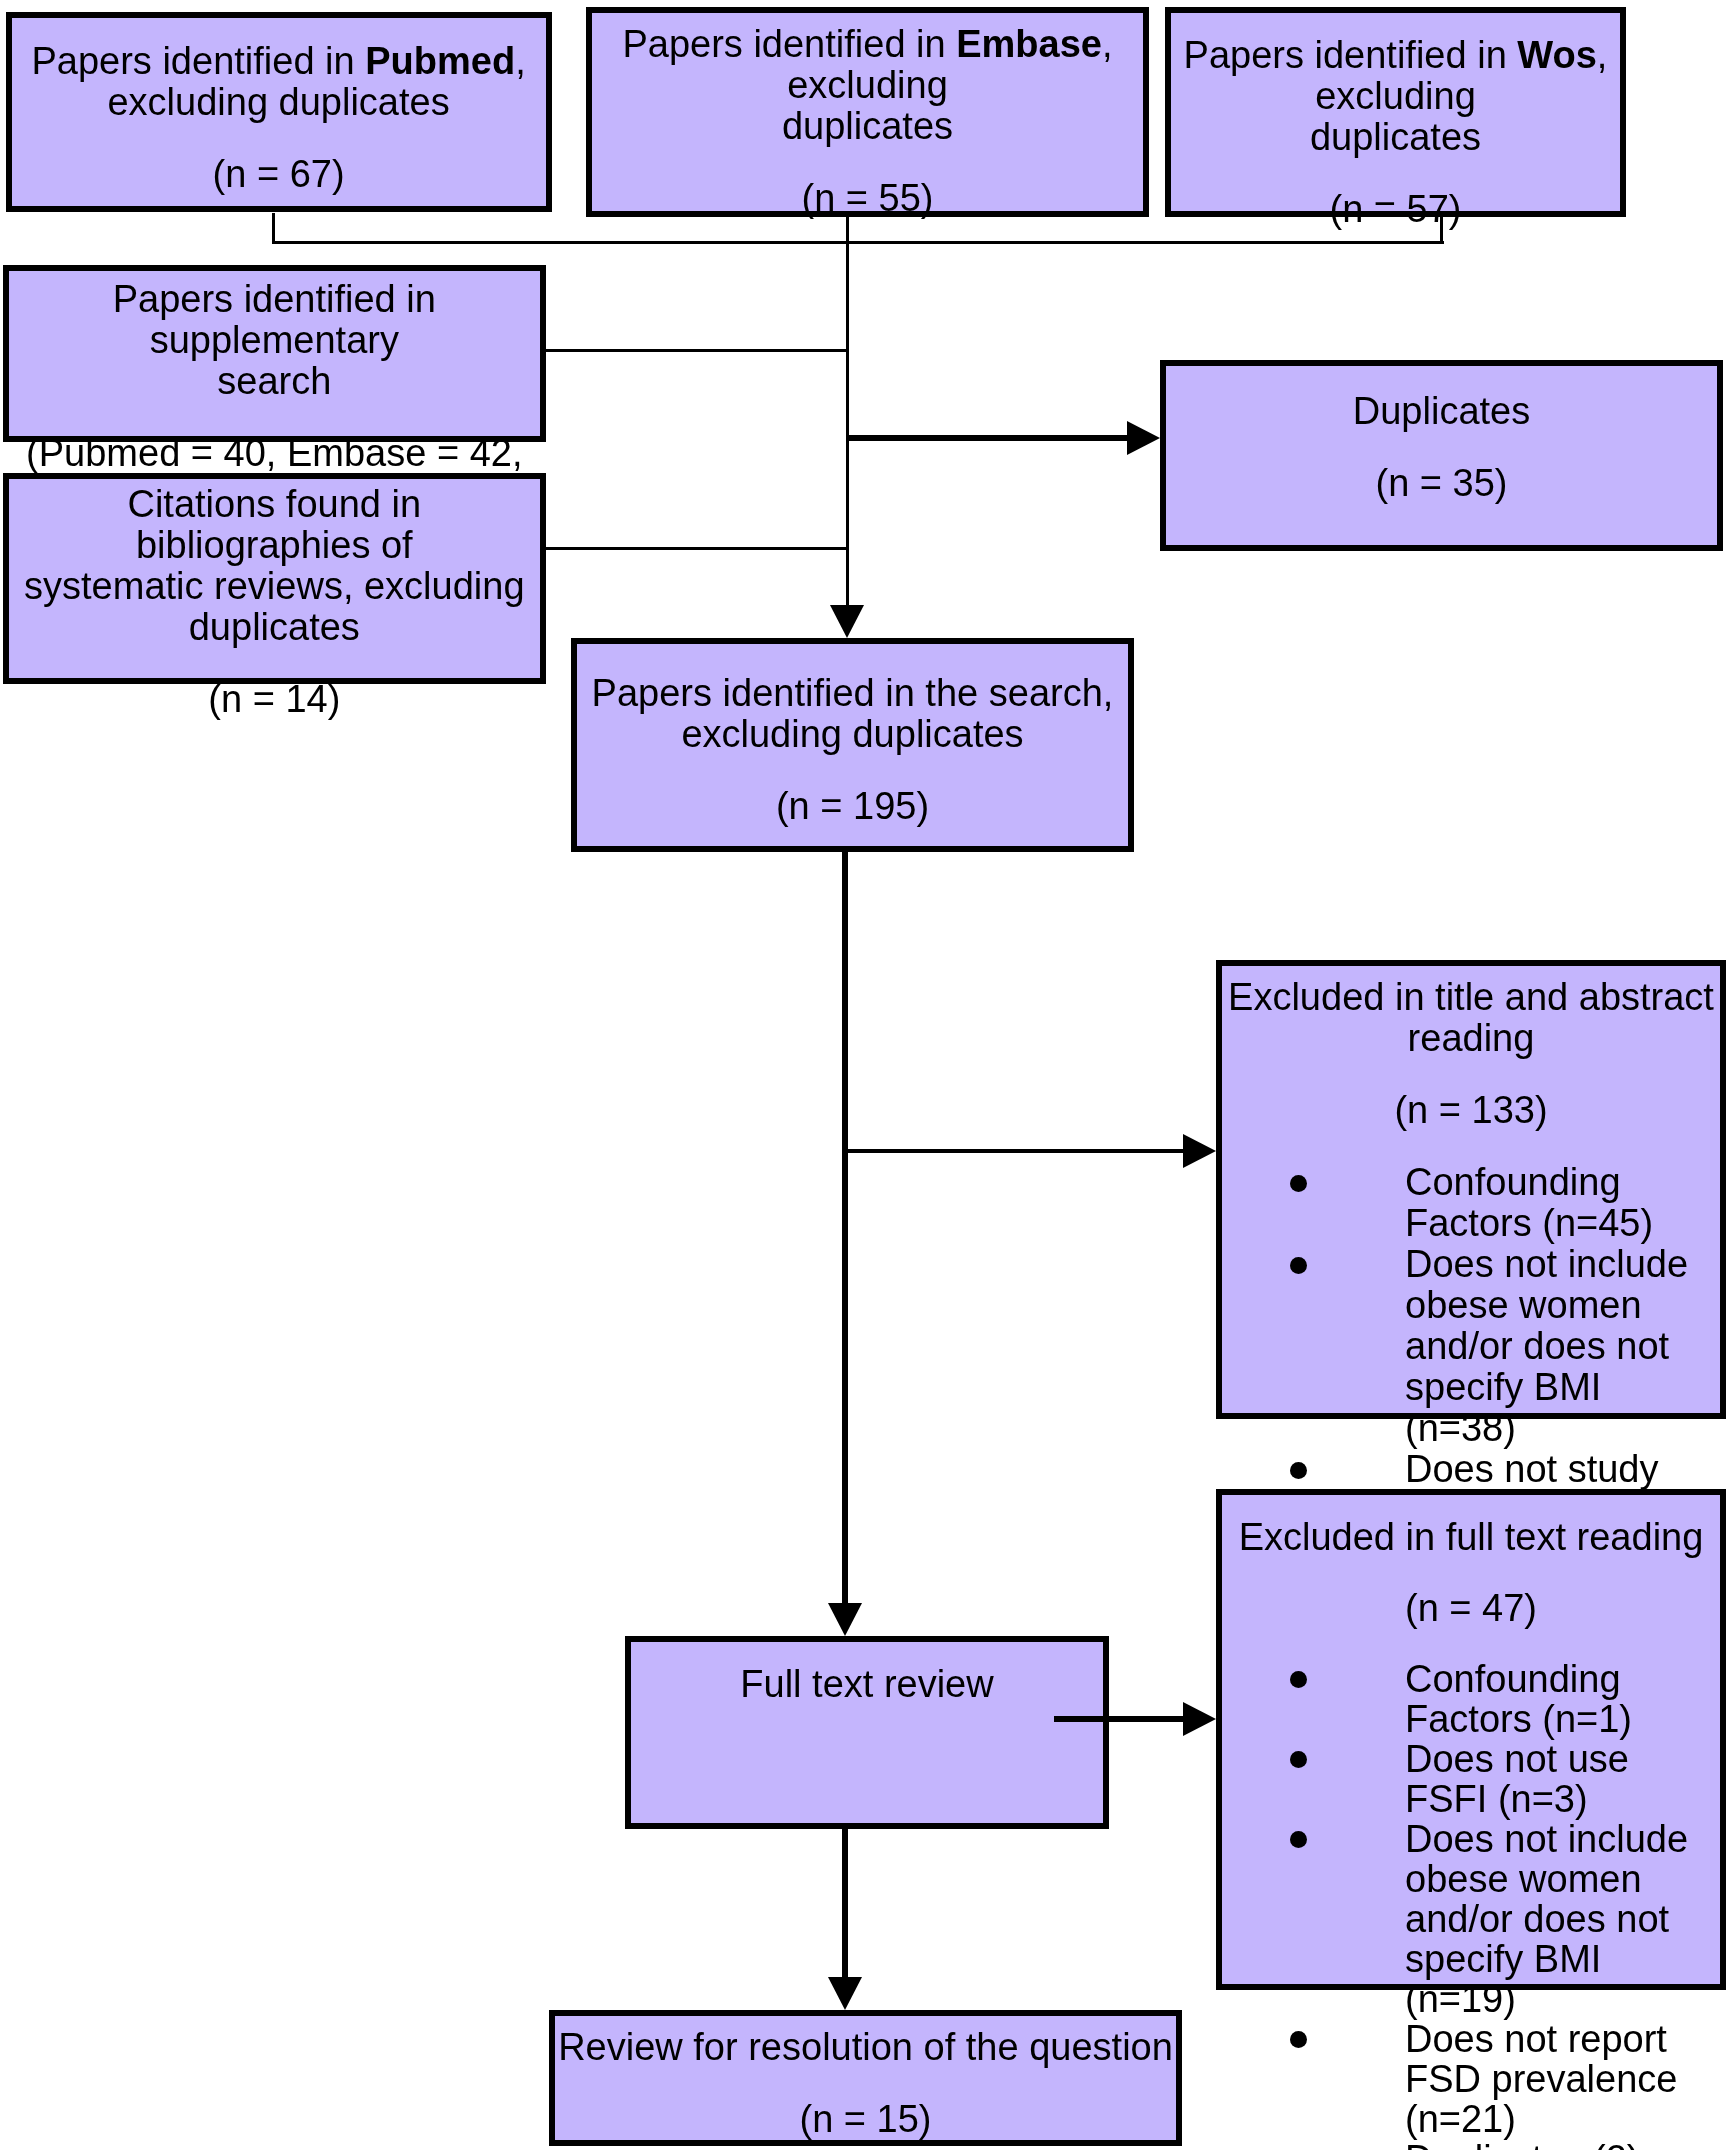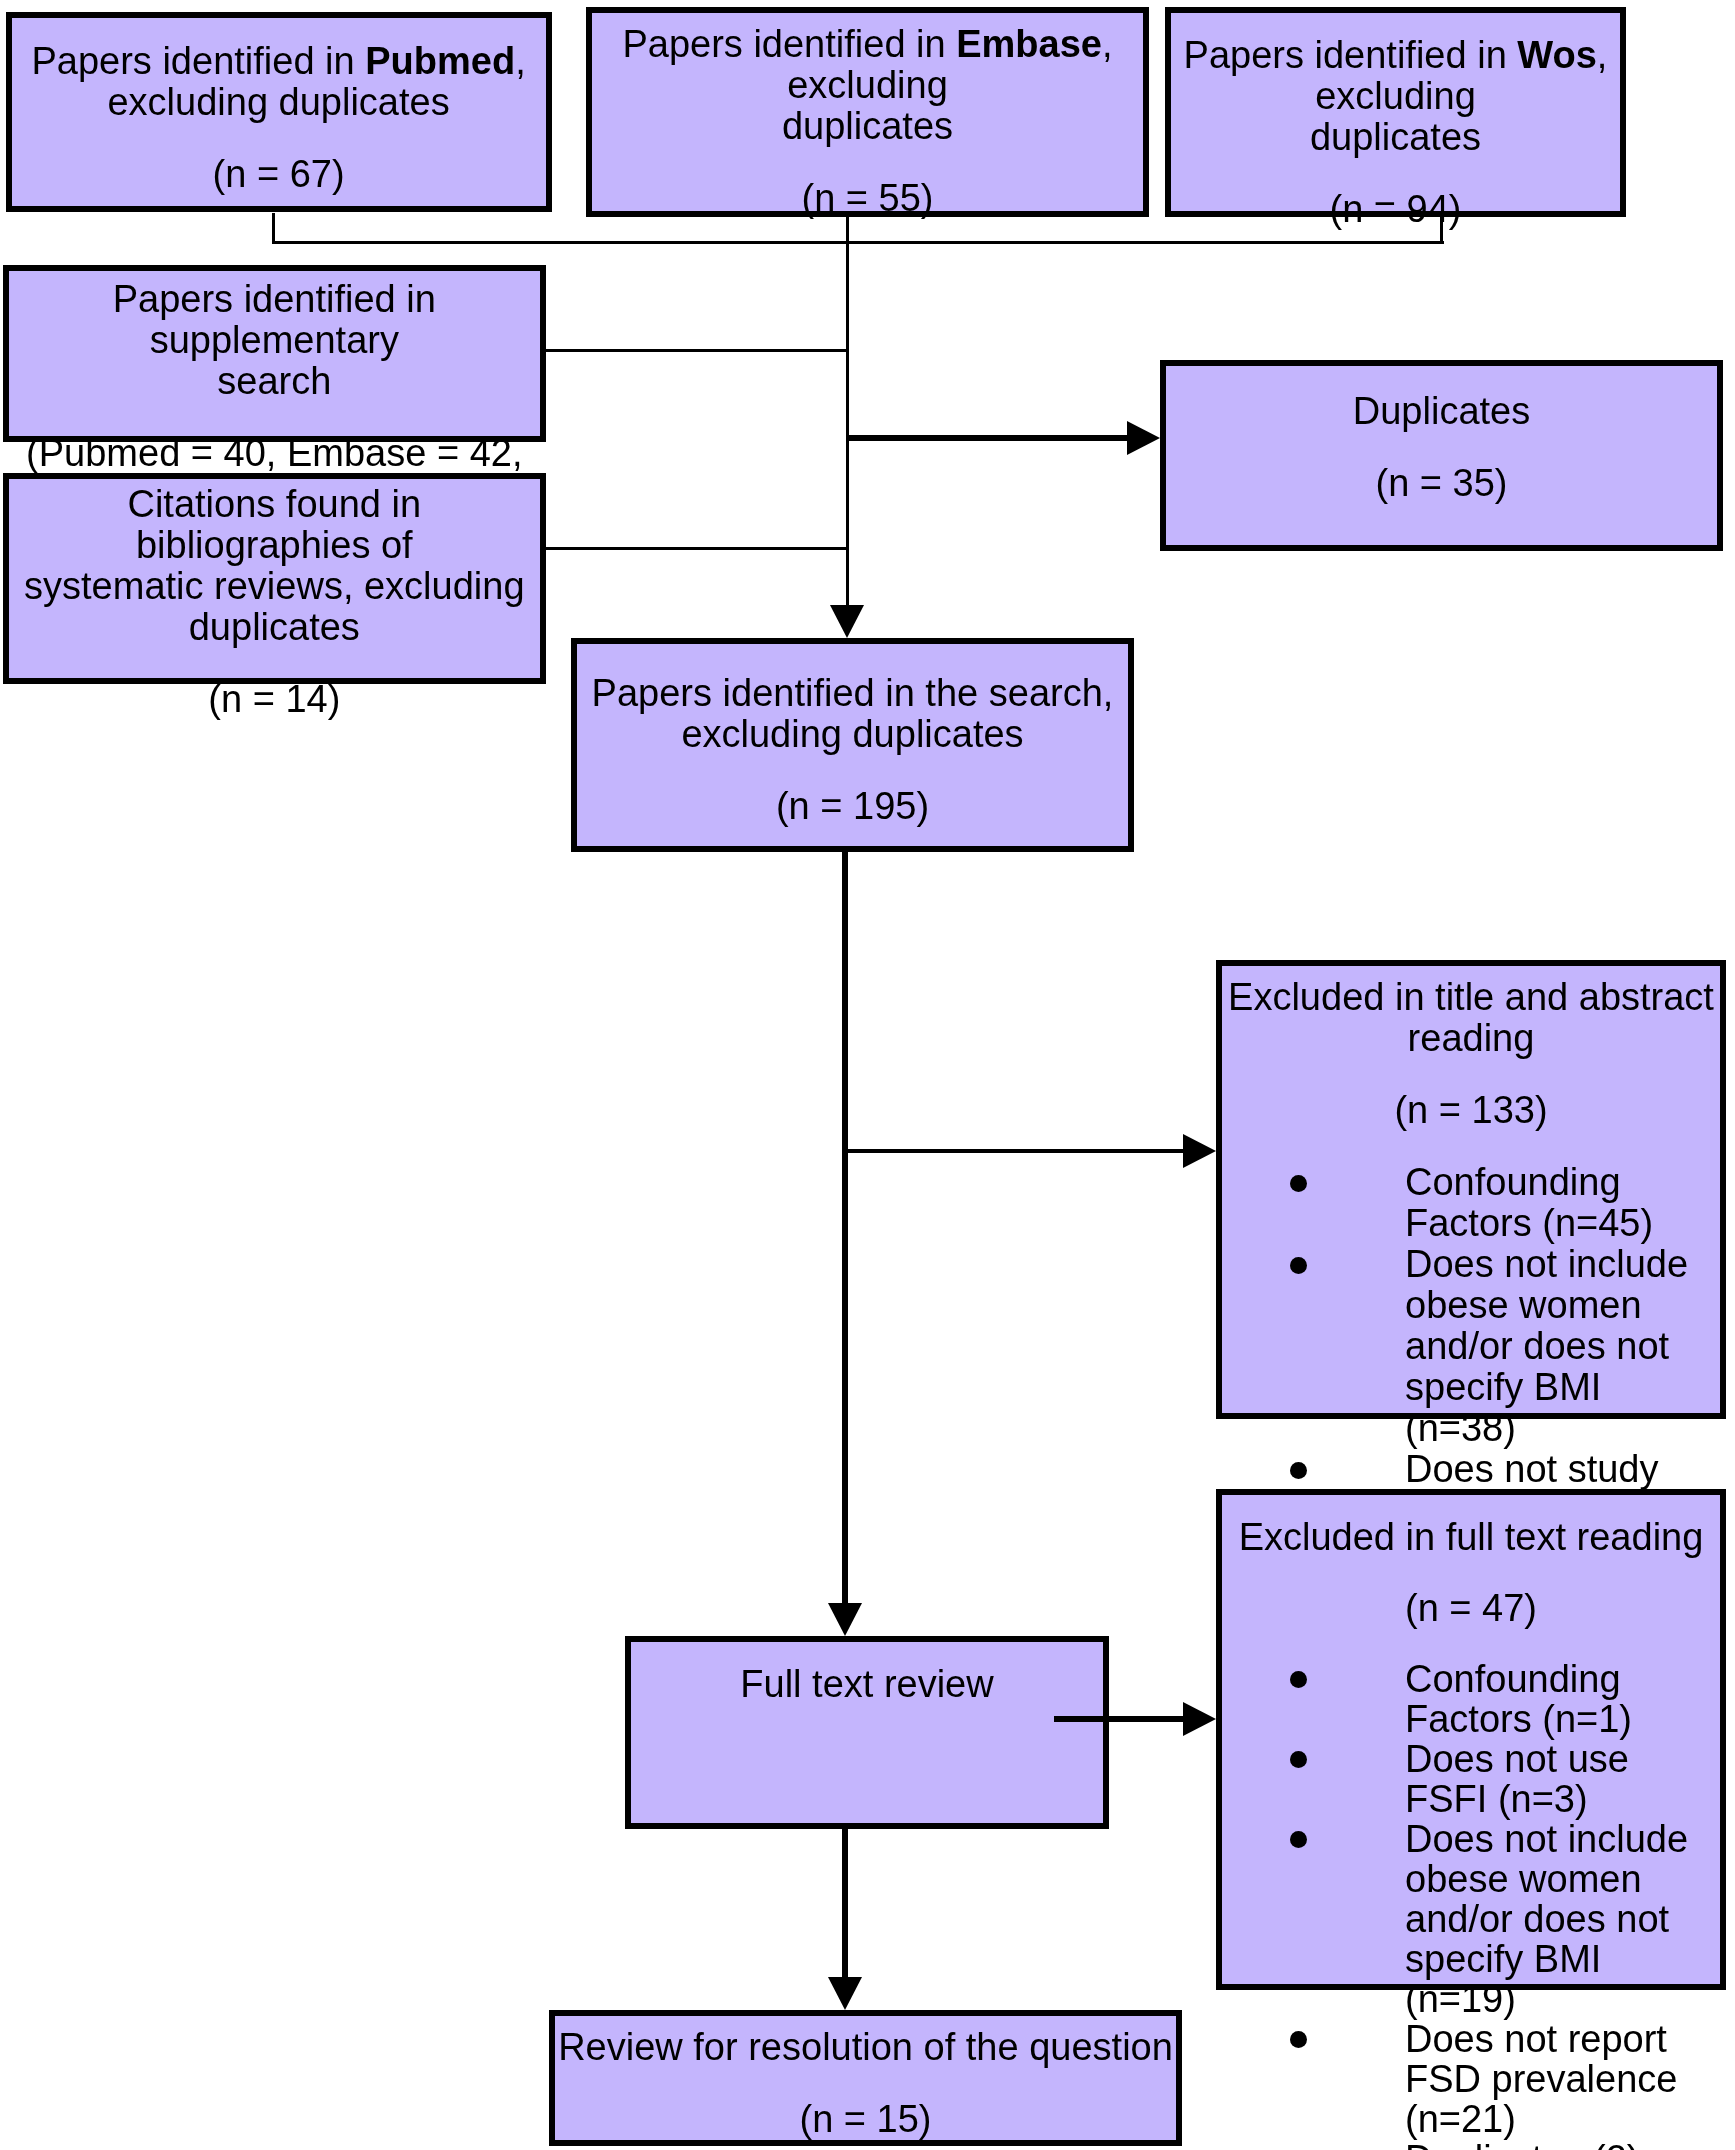--- a/index.html
+++ b/index.html
@@ -70,21 +70,21 @@
 
   <div class="box" style="left:586px; top:6.8px; width:563px; height:210px; padding-top:11px;">
     <div><span>Papers identified in </span><span class="bold">Embase</span><span>, excluding</span></div>
     <div>duplicates</div>
     <div class="count">(n = 55)</div>
   </div>
 
   <div class="box" style="left:1165px; top:6.8px; width:461px; height:210px; padding-top:22.5px;">
     <div><span>Papers identified in </span><span class="bold">Wos</span><span>, excluding</span></div>
     <div>duplicates</div>
-    <div class="count">(n = 94)</div>
+    <div class="count">(n = 57)</div>
   </div>
 
   <div class="box" style="left:2.8px; top:265px; width:543px; height:177px; padding-top:8.4px;">
     <div>Papers identified in supplementary</div>
     <div>search</div>
     <div class="count">(Pubmed = 40, Embase = 42, Wos = 56)</div>
   </div>
 
   <div class="box" style="left:2.8px; top:473px; width:543px; height:211px; padding-top:4.5px;">
     <div>Citations found in bibliographies of</div>

